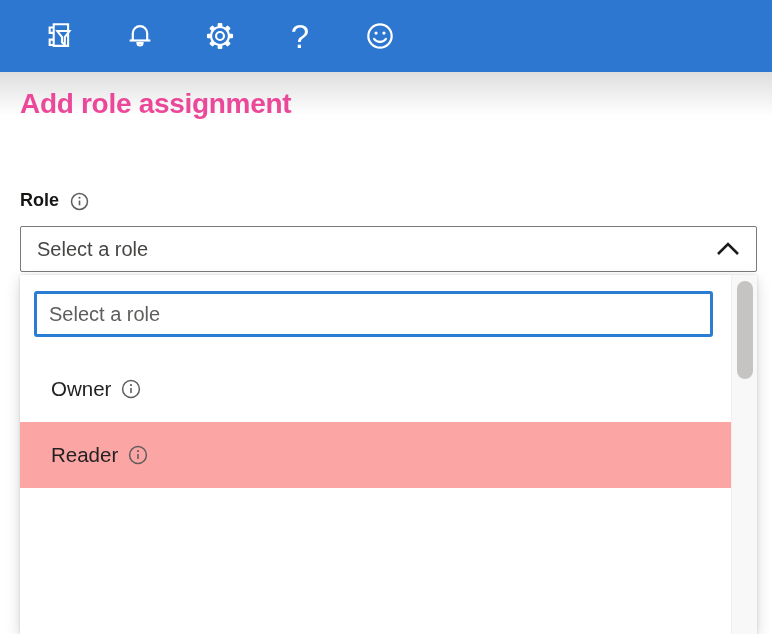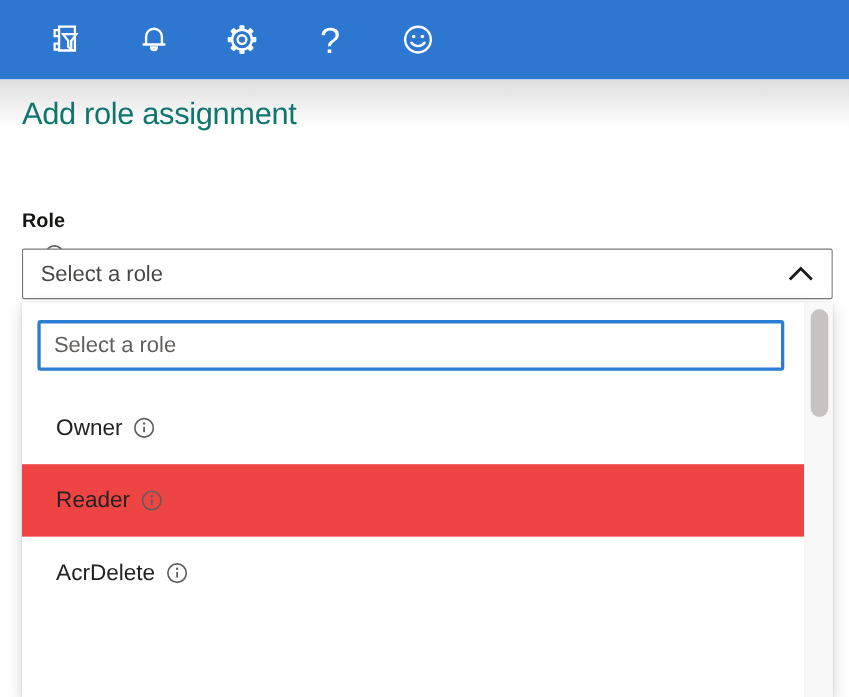--- a/index.html
+++ b/index.html
@@ -14,25 +14,25 @@
   .top-icon svg { display:block; }
   .q-glyph { color:#fff; font-size:33px; font-weight:400; line-height:1;
     font-family:"Liberation Sans", sans-serif; }
 
   .topbar-shadow { position:absolute; left:0; top:72px; width:772px; height:44px;
     background:linear-gradient(180deg, rgba(0,0,0,0.13), rgba(0,0,0,0)); z-index:1;
     pointer-events:none; }
 
   
   .page-title { position:absolute; left:20px; top:88px; font-size:28px;
-    font-weight:400; color:#0f766e; z-index:2; letter-spacing:-0.3px; }
+    font-weight:700; color:#ec4899; z-index:2; letter-spacing:-0.3px; }
 
   
   .role-row { position:absolute; left:20px; top:190px; display:flex;
-    align-items:flex-end; gap:11px; z-index:2;flex-direction:column; }
+    align-items:flex-end; gap:11px; z-index:2; }
   .role-label { font-size:18px; font-weight:700; color:#161514; }
 
   .info-icon { display:inline-flex; }
 
   
   .role-select { position:absolute; left:20px; top:226px; width:737px; height:46px;
     background:#fff; border:1.5px solid #7a7a78; border-radius:2px;
     display:flex; align-items:center; justify-content:space-between;
     padding:0 16px; cursor:pointer; z-index:2; }
   .role-select-value { font-size:20px; color:#484644; }
@@ -44,21 +44,21 @@
 
   .dropdown-search { position:absolute; left:14px; top:16px; width:679px; height:46px;
     border:3px solid #2b7cd3; border-radius:3px; font-size:20px; color:#3d3b39;
     padding:0 12px; outline:none; font-family:"Liberation Sans", sans-serif;
     background:#fff; }
   .dropdown-search::placeholder { color:#605e5c; opacity:1; }
 
   .options { position:absolute; left:0; top:81px; width:711px; }
   .option { height:66px; display:flex; align-items:center; gap:10px;
     padding-left:31px; cursor:pointer; background:#fff; }
-  .option.highlighted { background:#ef4444; }
+  .option.highlighted { background:#fca5a5; }
   .option-label { font-size:20.5px; color:#232221; }
 
   
   .scroll-track { position:absolute; left:711px; top:0; width:26px; height:359px;
     background:#f9f8f8; border-left:1px solid #f1f0ef; }
   .scroll-thumb { position:absolute; left:5px; top:6px; width:16px; height:98px;
     background:#c6c4c3; border-radius:8px; cursor:pointer; }
 </style>
 </head>
 <body>
@@ -154,28 +154,18 @@
     <div class="option highlighted">
       <span class="option-label">Reader</span>
       <span class="info-icon">
         <svg width="20" height="20" viewBox="0 0 20 20">
           <circle cx="10" cy="10" r="8.4" stroke="#5f5e5c" stroke-width="1.5" fill="none"></circle>
           <circle cx="10" cy="6.1" r="1.1" fill="#5f5e5c"></circle>
           <line x1="10" y1="9" x2="10" y2="14" stroke="#5f5e5c" stroke-width="1.6"></line>
         </svg>
       </span>
     </div>
-    <div class="option">
-      <span class="option-label">AcrDelete</span>
-      <span class="info-icon">
-        <svg width="20" height="20" viewBox="0 0 20 20">
-          <circle cx="10" cy="10" r="8.4" stroke="#5f5e5c" stroke-width="1.5" fill="none"></circle>
-          <circle cx="10" cy="6.1" r="1.1" fill="#5f5e5c"></circle>
-          <line x1="10" y1="9" x2="10" y2="14" stroke="#5f5e5c" stroke-width="1.6"></line>
-        </svg>
-      </span>
-    </div>
   </div>
 
   <div class="scroll-track">
     <div class="scroll-thumb"></div>
   </div>
 </div>
 
 </body></html>

